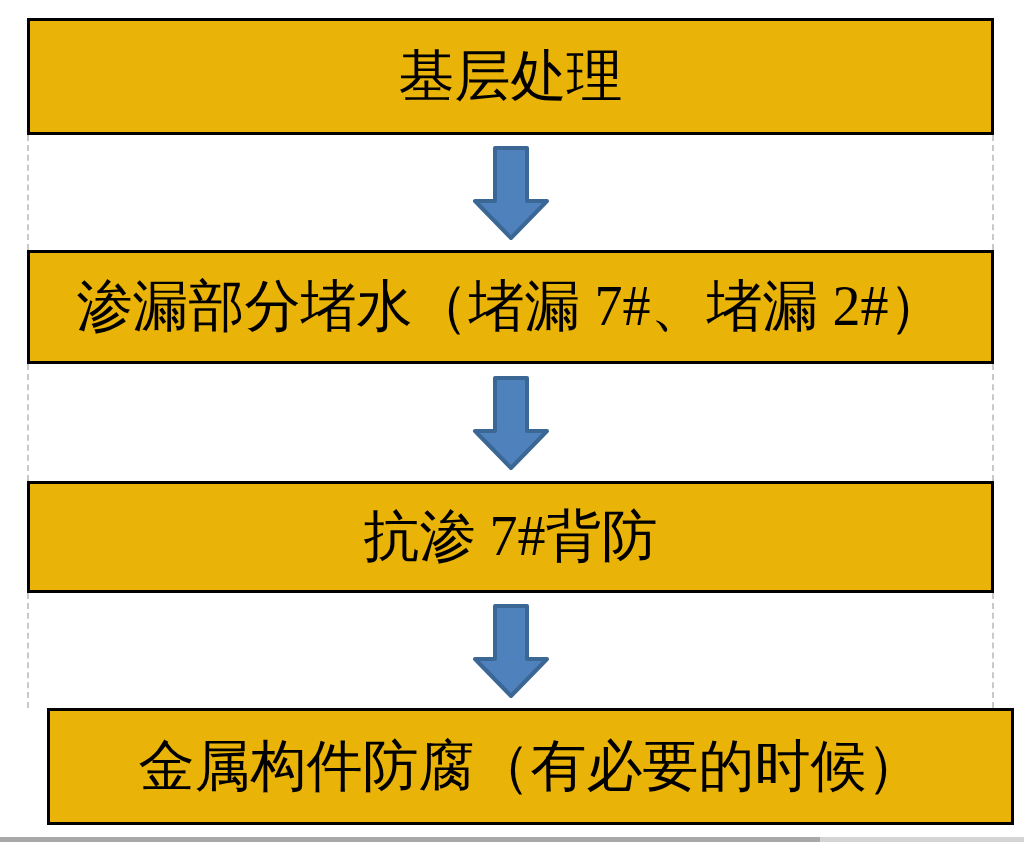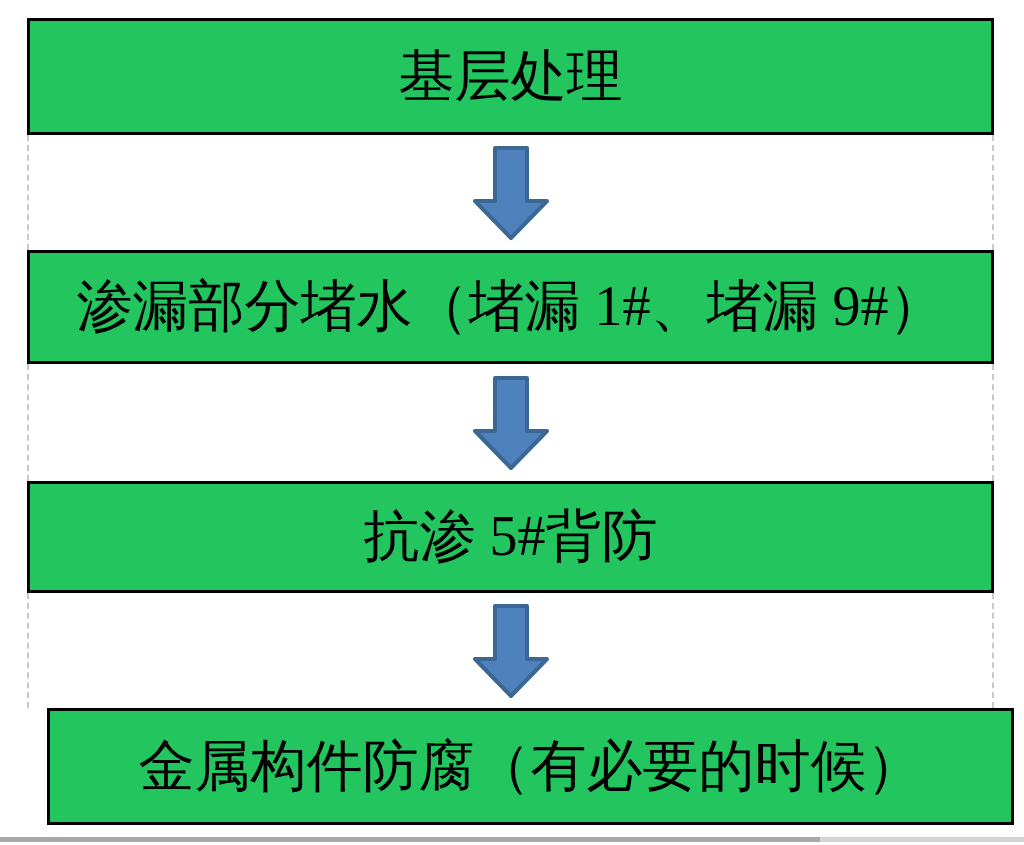--- a/index.html
+++ b/index.html
@@ -15,21 +15,21 @@
   .flow {
     position: absolute;
     left: 27px;
     top: 18px;
     width: 967px;
   }
   .flow-box {
     box-sizing: border-box;
     width: 967px;
     border: 3px solid #000000;
-    background: #22c55e;
+    background: #eab308;
     display: flex;
     align-items: center;
     justify-content: center;
     text-align: center;
     color: #000000;
     font-size: 56px;
     line-height: 1.1;
     white-space: nowrap;
   }
   .box-1 { height: 117px; }
@@ -76,31 +76,31 @@
       <span>基层处理</span>
     </div>
 
     <div class="gap gap-1">
       <svg class="arrow-svg" width="80" height="96" viewBox="0 0 80 96" aria-hidden="true">
         <polygon points="24,3 56,3 56,56 76,56 40,93 4,56 24,56" stroke-width="4" stroke-linejoin="round" stroke="#3a6794" fill="#4f81bd"></polygon>
       </svg>
     </div>
 
     <div class="flow-box box-2">
-      <span>渗漏部分堵水（堵漏 1#、堵漏 9#）</span>
+      <span>渗漏部分堵水（堵漏 7#、堵漏 2#）</span>
     </div>
 
     <div class="gap gap-2">
       <svg class="arrow-svg" width="80" height="96" viewBox="0 0 80 96" aria-hidden="true">
         <polygon points="24,3 56,3 56,56 76,56 40,93 4,56 24,56" stroke-width="4" stroke-linejoin="round" stroke="#3a6794" fill="#4f81bd"></polygon>
       </svg>
     </div>
 
     <div class="flow-box box-3">
-      <span>抗渗 5#背防</span>
+      <span>抗渗 7#背防</span>
     </div>
 
     <div class="gap gap-3">
       <svg class="arrow-svg" width="80" height="96" viewBox="0 0 80 96" aria-hidden="true">
         <polygon points="24,3 56,3 56,56 76,56 40,93 4,56 24,56" stroke-width="4" stroke-linejoin="round" stroke="#3a6794" fill="#4f81bd"></polygon>
       </svg>
     </div>
 
     <div class="flow-box box-4">
       <span>金属构件防腐（有必要的时候）</span>

